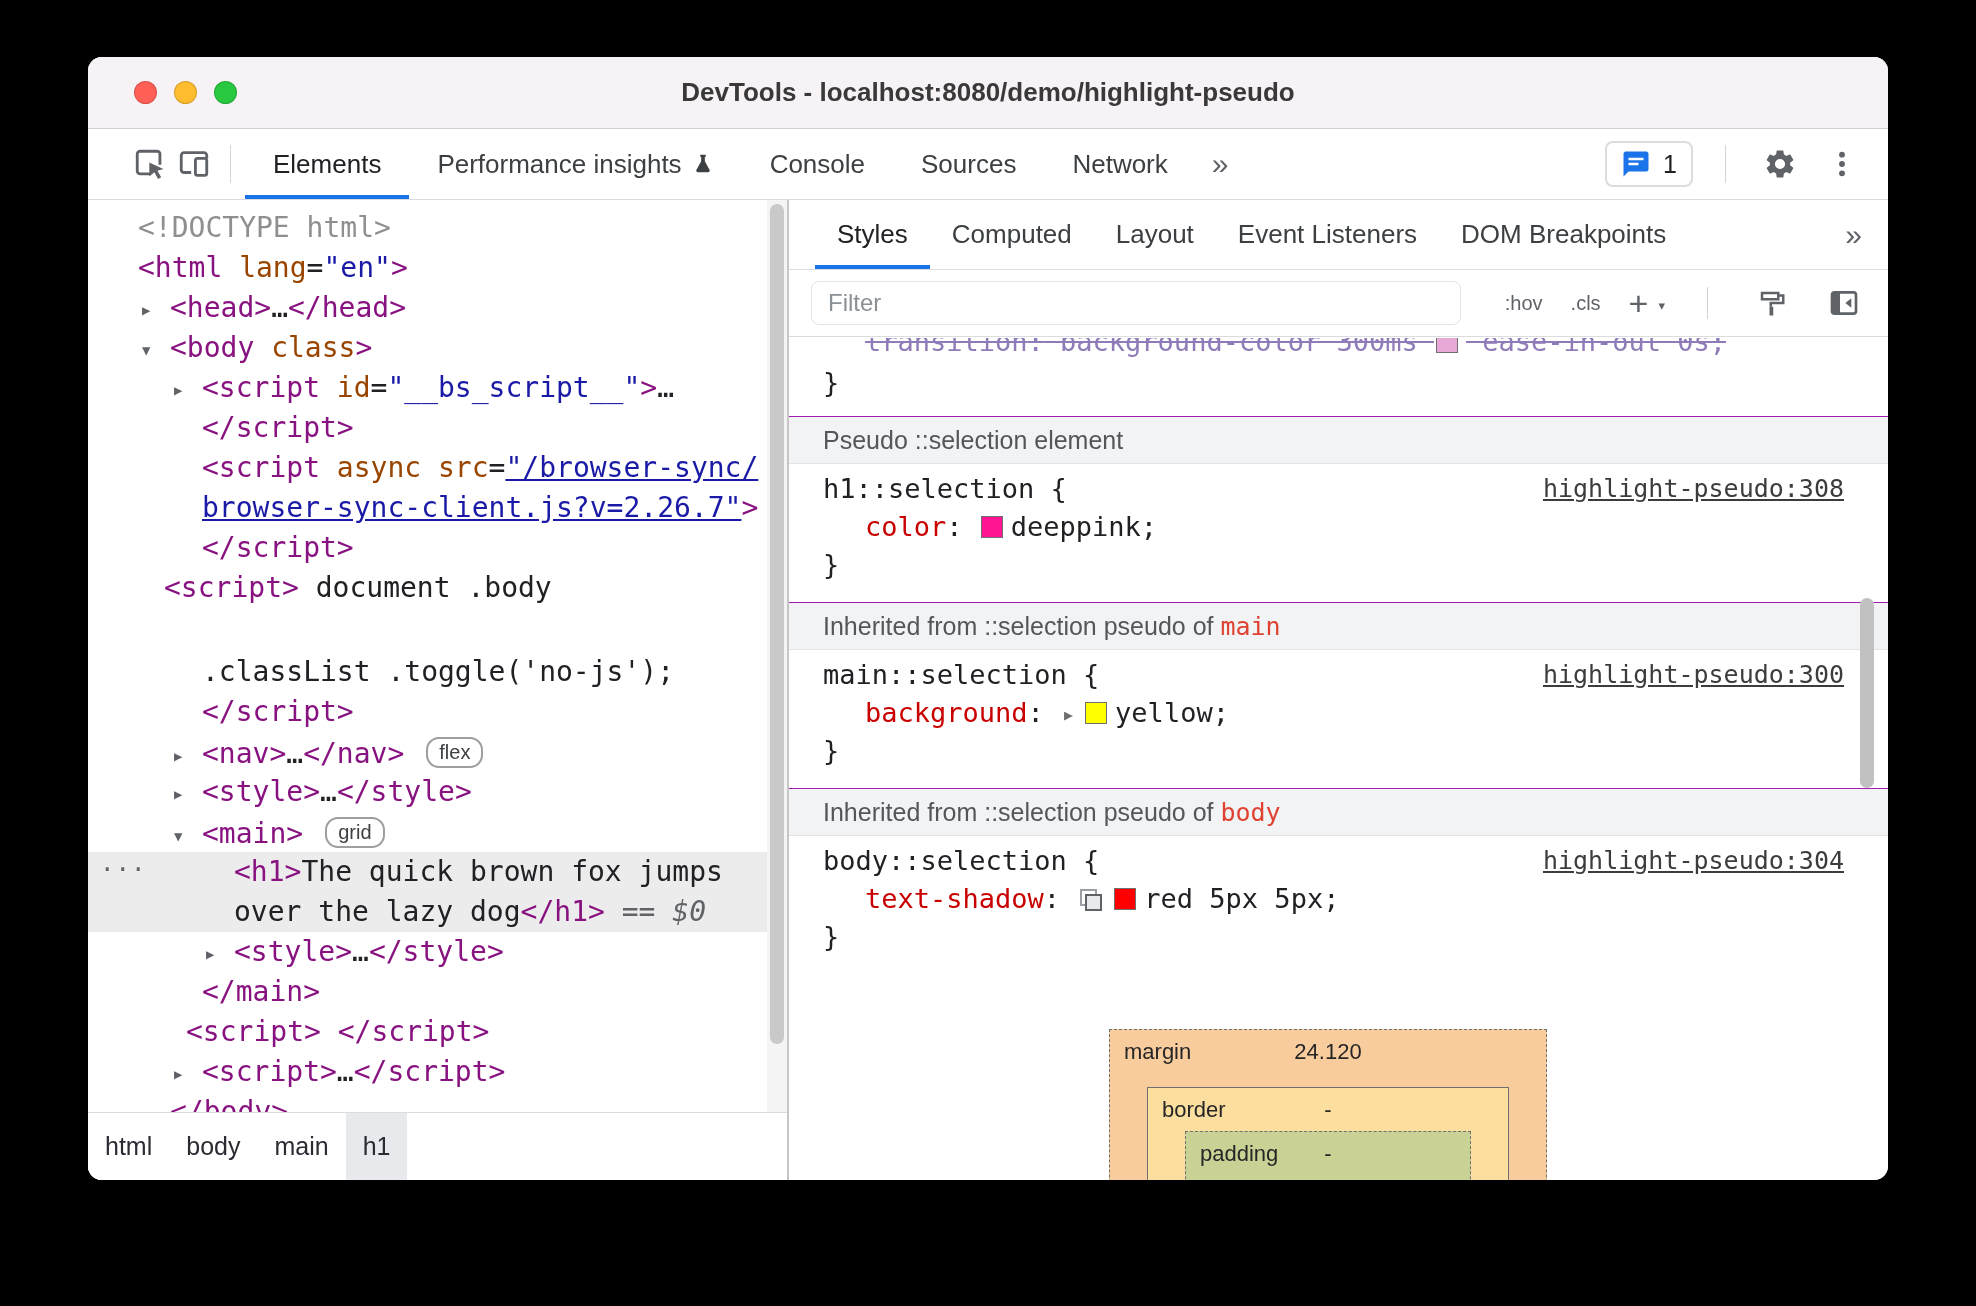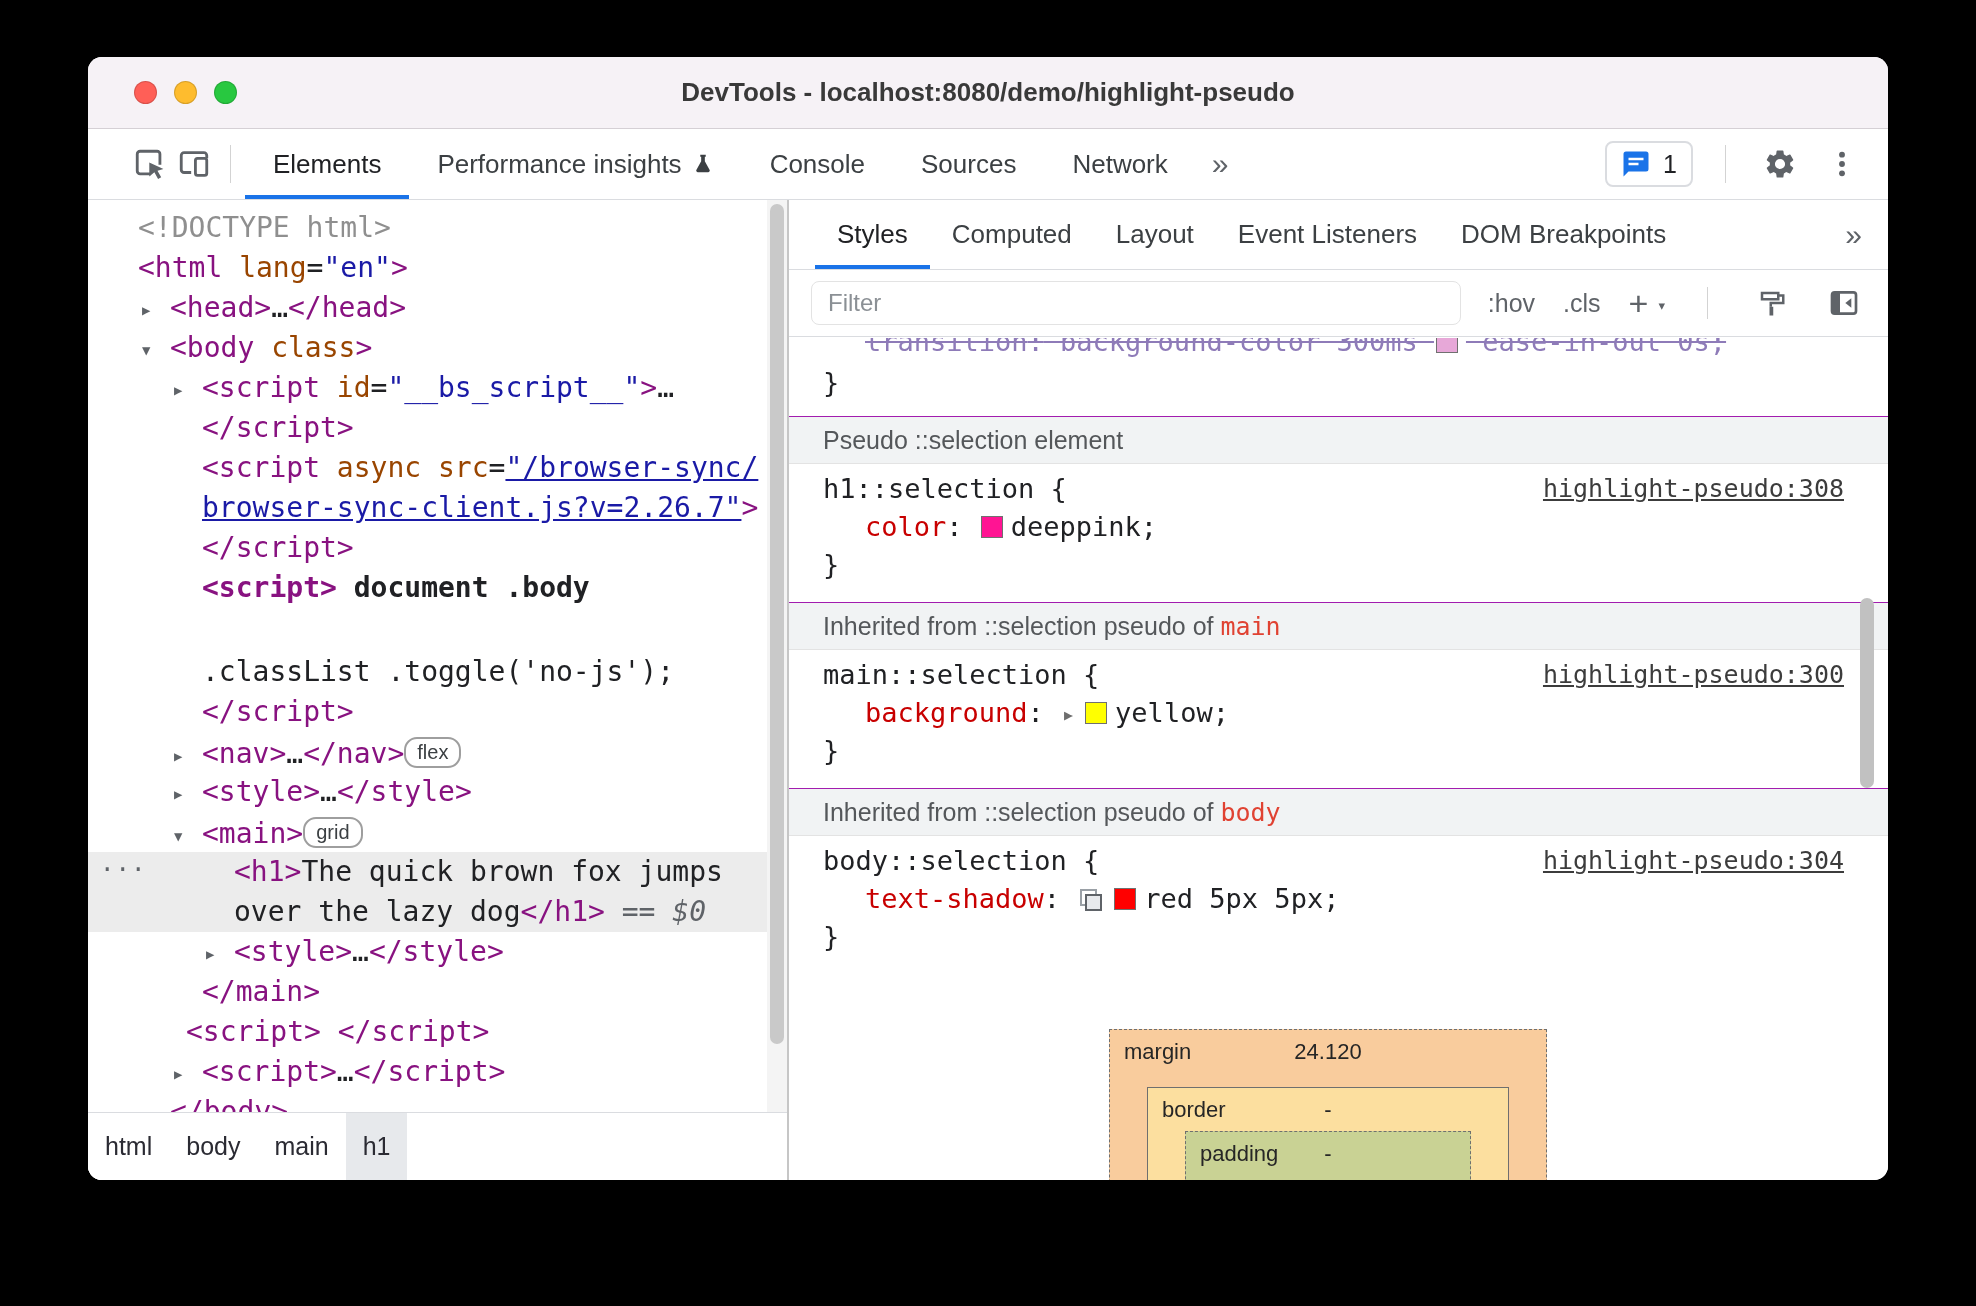--- a/index.html
+++ b/index.html
@@ -32,36 +32,36 @@
   
   .tree{position:absolute;top:0;left:0;right:0;bottom:68px;overflow:hidden;font-family:"DejaVu Sans Mono",monospace;font-size:28px;padding-top:8px}
   .tree-row{height:40px;line-height:40px;white-space:pre;position:relative}
   .tree-row.selected{background:#ececec}
   .arrow{display:inline-block;width:28px;font-size:14px;color:#5f6368;vertical-align:2px}
   .dots{position:absolute;left:12px;top:-2px;color:#5f6368;font-size:24px;letter-spacing:1px}
   .c-tag{color:#881280}.c-attr{color:#994500}.c-val{color:#1a1aa6}
   .c-link{color:#1a1aa6;text-decoration:underline}
   .c-plain{color:#202124}.c-doctype{color:#8f8f8f}
   .c-meta{color:#5f6368}.c-meta-italic{color:#5f6368;font-style:italic}
-  .c-badge{font-family:"Liberation Sans",sans-serif;font-size:20px;color:#3c4043;border:2px solid #9e9e9e;border-radius:13px;padding:2px 11px 3px;margin-left:0;background:#fff;vertical-align:4px}
+  .c-badge{font-family:"Liberation Sans",sans-serif;font-size:20px;color:#3c4043;border:2px solid #9e9e9e;border-radius:13px;padding:2px 11px 3px;margin-left:22px;background:#fff;vertical-align:4px}
   .left-scroll-track{position:absolute;right:0;top:0;bottom:68px;width:20px;background:#f4f4f4}
   .left-scroll-thumb{position:absolute;left:3px;top:4px;width:14px;height:840px;background:#c9c9c9;border-radius:7px}
   
   .breadcrumbs{position:absolute;left:0;right:0;bottom:0;height:68px;border-top:1px solid #dadce0;background:#fff;display:flex;align-items:stretch;font-size:25px;color:#2b2b33}
   .crumb{display:flex;align-items:center;padding:0 17px}
   .crumb.selected{background:#e7e9ec}
   
   .styles-tabs{height:70px;border-bottom:1px solid #dadce0;display:flex;align-items:stretch;padding:0 10px 0 26px}
   .styles-tabs .tab{padding:0 22px}
   .styles-tabs .chevron{margin-left:auto}
   .filter-row{height:67px;border-bottom:1px solid #dadce0;display:flex;align-items:center;padding:0 22px;background:#fff}
   .filter-input{width:650px;height:44px;border:1px solid #e3e3e3;border-radius:8px;font-size:24px;padding:0 16px;color:#202124;font-family:"Liberation Sans",sans-serif;outline:none}
   .filter-input::placeholder{color:#8b9095}
   .filter-controls{margin-left:auto;display:flex;align-items:center;gap:28px}
-  .txt-btn{font-size:25px;color:#5f6368;white-space:nowrap}
+  .txt-btn{font-size:20px;color:#5f6368;white-space:nowrap}
   .plus-btn{font-size:34px;color:#5f6368;line-height:1;position:relative}
   .plus-caret{font-size:13px;color:#5f6368;margin-left:-18px;align-self:flex-end;padding-bottom:12px}
   .styles-scroll{position:absolute;top:138px;left:0;right:0;bottom:0;overflow:hidden;font-family:"DejaVu Sans Mono",monospace;font-size:27px;color:#202124}
   .clip-row{height:26px;overflow:hidden;position:relative}
   .clip-inner{position:absolute;left:0;top:-16px;height:40px;line-height:40px;white-space:pre;padding-left:76px;color:#8e7bb8;text-decoration:line-through}
   .brace-row{height:38px;line-height:38px;padding-left:34px}
   .sec-gap{height:14px}
   .section-header{height:48px;line-height:46px;background:#f1f3f4;border-top:1px solid #a21caf;border-bottom:1px solid #e3e3e3;padding-left:34px;font-family:"Liberation Sans",sans-serif;font-size:25px;color:#54575a;white-space:pre}
   .node-red{font-family:"DejaVu Sans Mono",monospace;color:#e04232}
   .rule{padding:6px 0 4px}
@@ -168,21 +168,21 @@
       <div class="tree" id="tree">
           <div class="tree-row" style="padding-left: 22px;"><span class="arrow"></span><span class="c-doctype">&lt;!DOCTYPE html&gt;</span></div>
           <div class="tree-row" style="padding-left: 22px;"><span class="arrow"></span><span class="c-tag">&lt;html </span><span class="c-attr">lang</span><span class="c-plain">=</span><span class="c-val">"en"</span><span class="c-tag">&gt;</span></div>
           <div class="tree-row" style="padding-left: 54px;"><span class="arrow">▶</span><span class="c-tag">&lt;head&gt;</span><span class="c-plain">…</span><span class="c-tag">&lt;/head&gt;</span></div>
           <div class="tree-row" style="padding-left: 54px;"><span class="arrow">▼</span><span class="c-tag">&lt;body </span><span class="c-attr">class</span><span class="c-tag">&gt;</span></div>
           <div class="tree-row" style="padding-left: 86px;"><span class="arrow">▶</span><span class="c-tag">&lt;script </span><span class="c-attr">id</span><span class="c-plain">=</span><span class="c-val">"__bs_script__"</span><span class="c-tag">&gt;</span><span class="c-plain">…</span></div>
           <div class="tree-row" style="padding-left: 86px;"><span class="arrow"></span><span class="c-tag">&lt;/script&gt;</span></div>
           <div class="tree-row" style="padding-left: 86px;"><span class="arrow"></span><span class="c-tag">&lt;script </span><span class="c-attr">async</span><span class="c-plain"> </span><span class="c-attr">src</span><span class="c-plain">=</span><span class="c-link">"/browser-sync/</span></div>
           <div class="tree-row" style="padding-left: 86px;"><span class="arrow"></span><span class="c-link">browser-sync-client.js?v=2.26.7"</span><span class="c-tag">&gt;</span></div>
           <div class="tree-row" style="padding-left: 86px;"><span class="arrow"></span><span class="c-tag">&lt;/script&gt;</span></div>
-          <div class="tree-row" style="padding-left: 86px; font-weight: bold;"><span class="arrow"></span><span class="c-tag">&lt;script&gt;</span><span class="c-plain"> document .body</span></div>
+          <div class="tree-row" style="padding-left: 48px;"><span class="arrow"></span><span class="c-tag">&lt;script&gt;</span><span class="c-plain"> document .body</span></div>
           <div class="tree-row" style="padding-left: 86px; margin-top: 44px;"><span class="arrow"></span><span class="c-plain">.classList .toggle('no-js');</span></div>
           <div class="tree-row" style="padding-left: 86px;"><span class="arrow"></span><span class="c-tag">&lt;/script&gt;</span></div>
           <div class="tree-row" style="padding-left: 86px;"><span class="arrow">▶</span><span class="c-tag">&lt;nav&gt;</span><span class="c-plain">…</span><span class="c-tag">&lt;/nav&gt;</span><span class="c-badge">flex</span></div>
           <div class="tree-row" style="padding-left: 86px;"><span class="arrow">▶</span><span class="c-tag">&lt;style&gt;</span><span class="c-plain">…</span><span class="c-tag">&lt;/style&gt;</span></div>
           <div class="tree-row" style="padding-left: 86px;"><span class="arrow">▼</span><span class="c-tag">&lt;main&gt;</span><span class="c-badge">grid</span></div>
           <div class="tree-row selected" style="padding-left: 118px;"><span class="dots">···</span><span class="arrow"></span><span class="c-tag">&lt;h1&gt;</span><span class="c-plain">The quick brown fox jumps</span></div>
           <div class="tree-row selected" style="padding-left: 118px;"><span class="arrow"></span><span class="c-plain">over the lazy dog</span><span class="c-tag">&lt;/h1&gt;</span><span class="c-meta"> == </span><span class="c-meta-italic">$0</span></div>
           <div class="tree-row" style="padding-left: 118px;"><span class="arrow">▶</span><span class="c-tag">&lt;style&gt;</span><span class="c-plain">…</span><span class="c-tag">&lt;/style&gt;</span></div>
           <div class="tree-row" style="padding-left: 86px;"><span class="arrow"></span><span class="c-tag">&lt;/main&gt;</span></div>
           <div class="tree-row" style="padding-left: 70px;"><span class="arrow"></span><span class="c-tag">&lt;script&gt;</span><span class="c-plain"> </span><span class="c-tag">&lt;/script&gt;</span></div>

